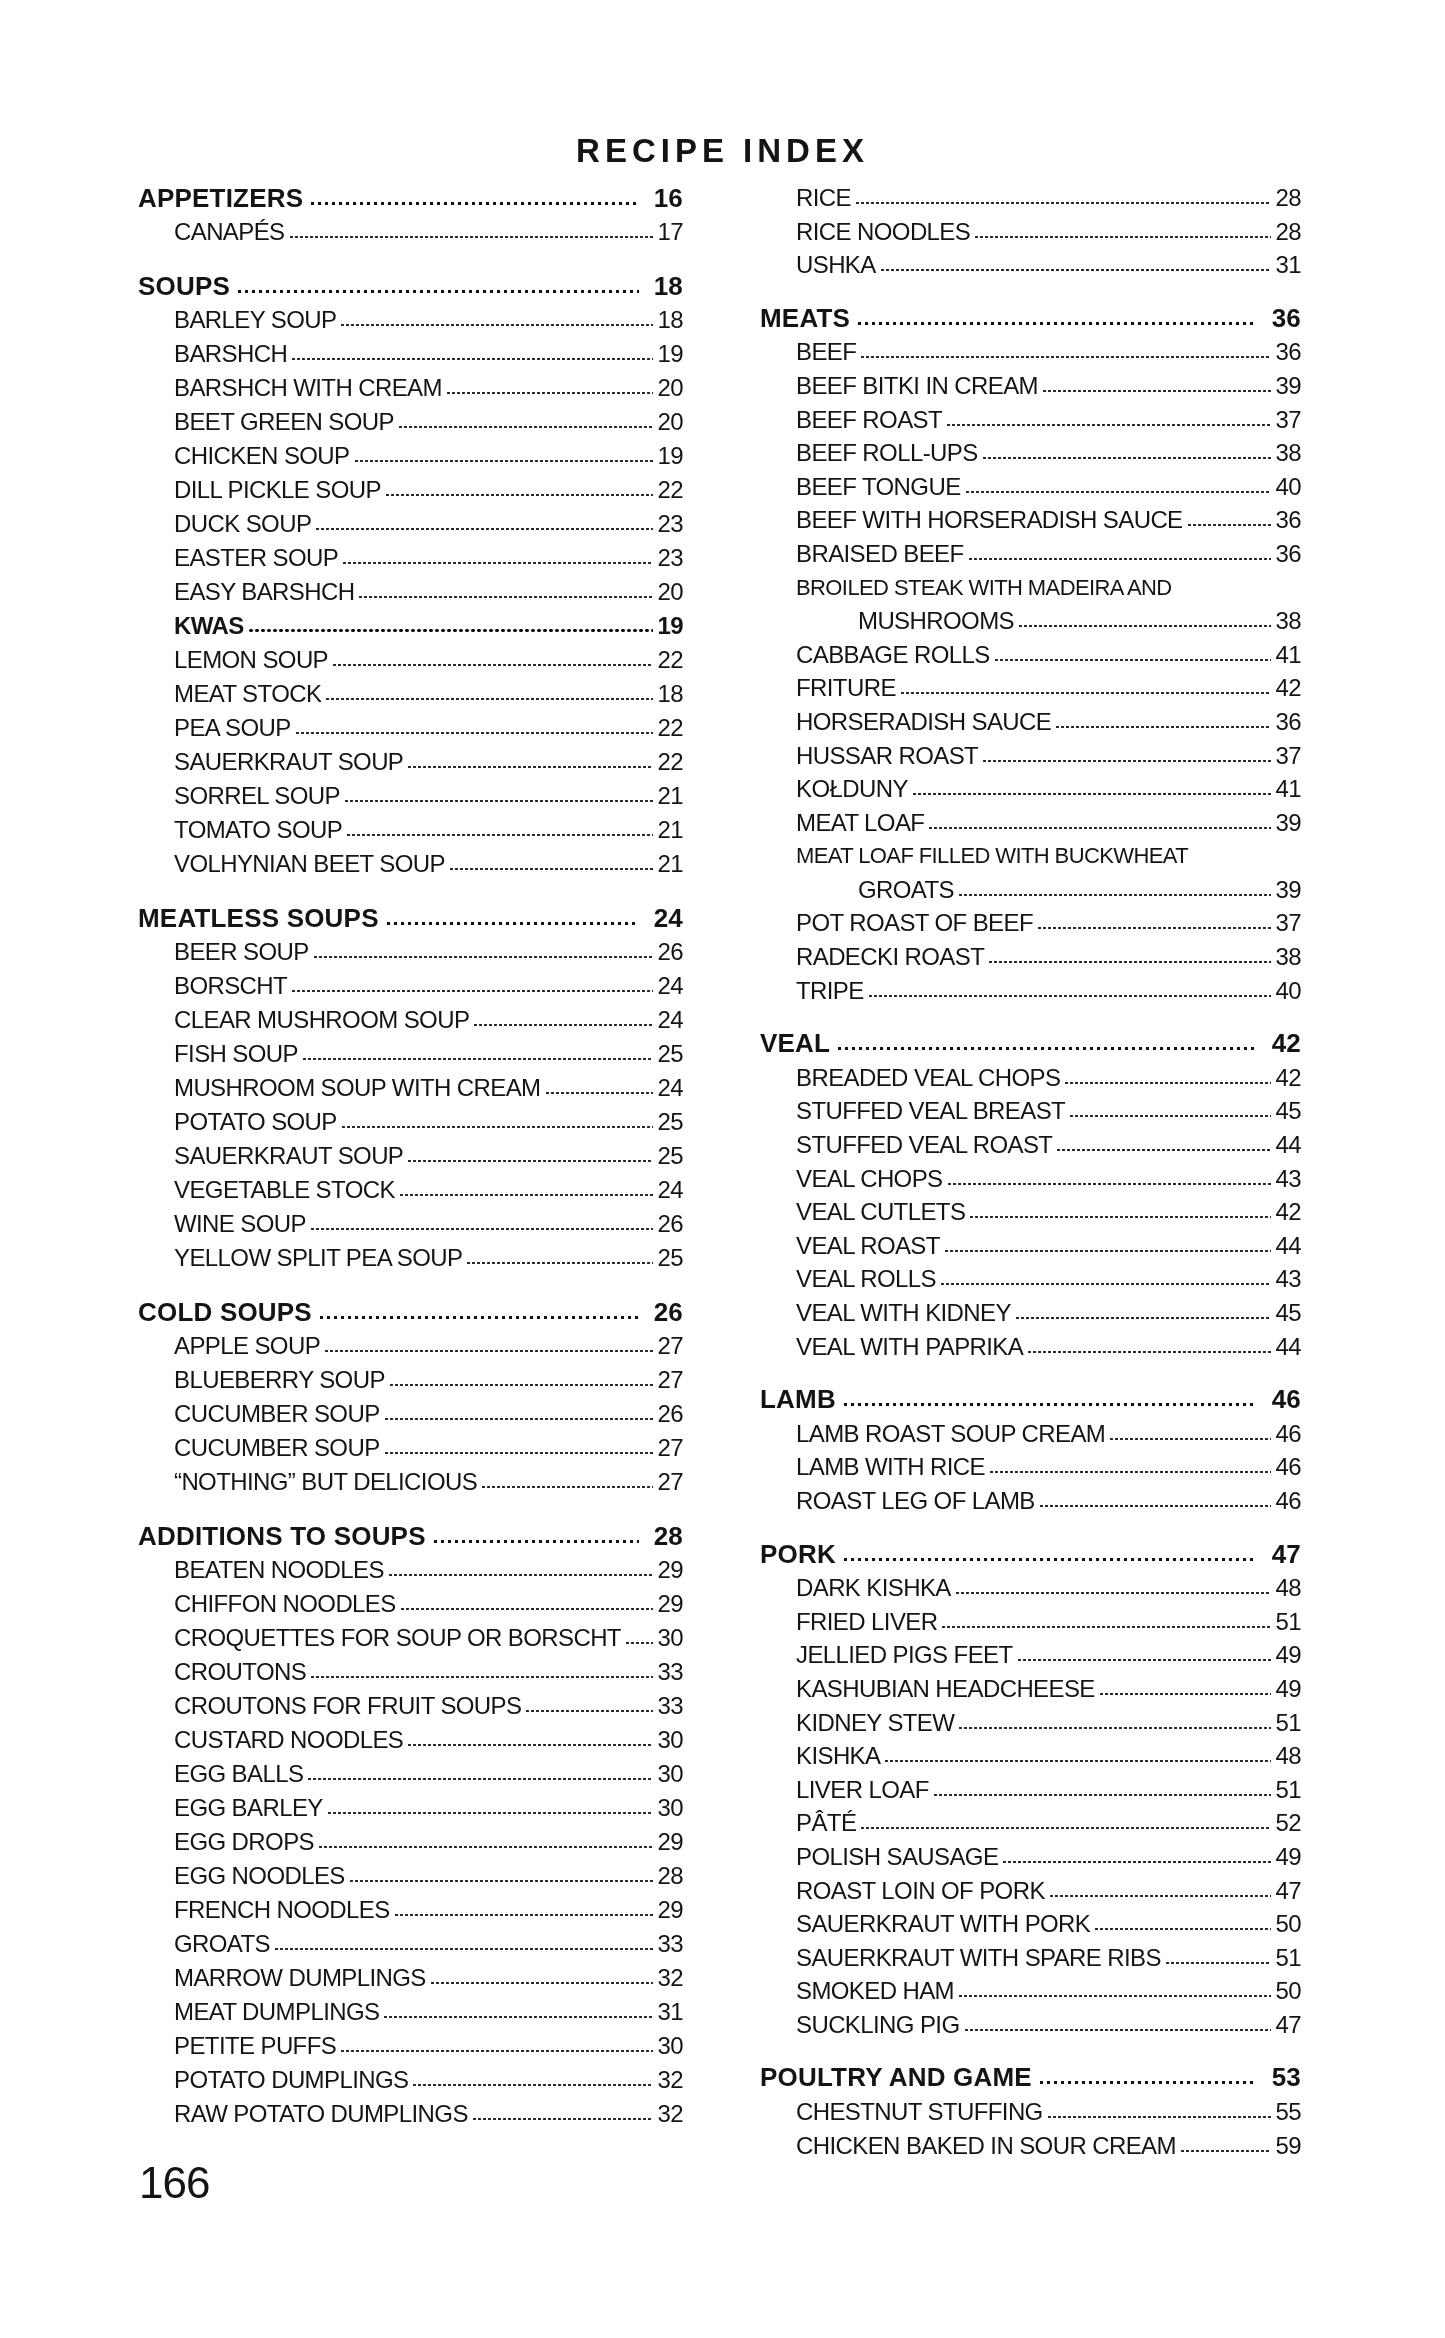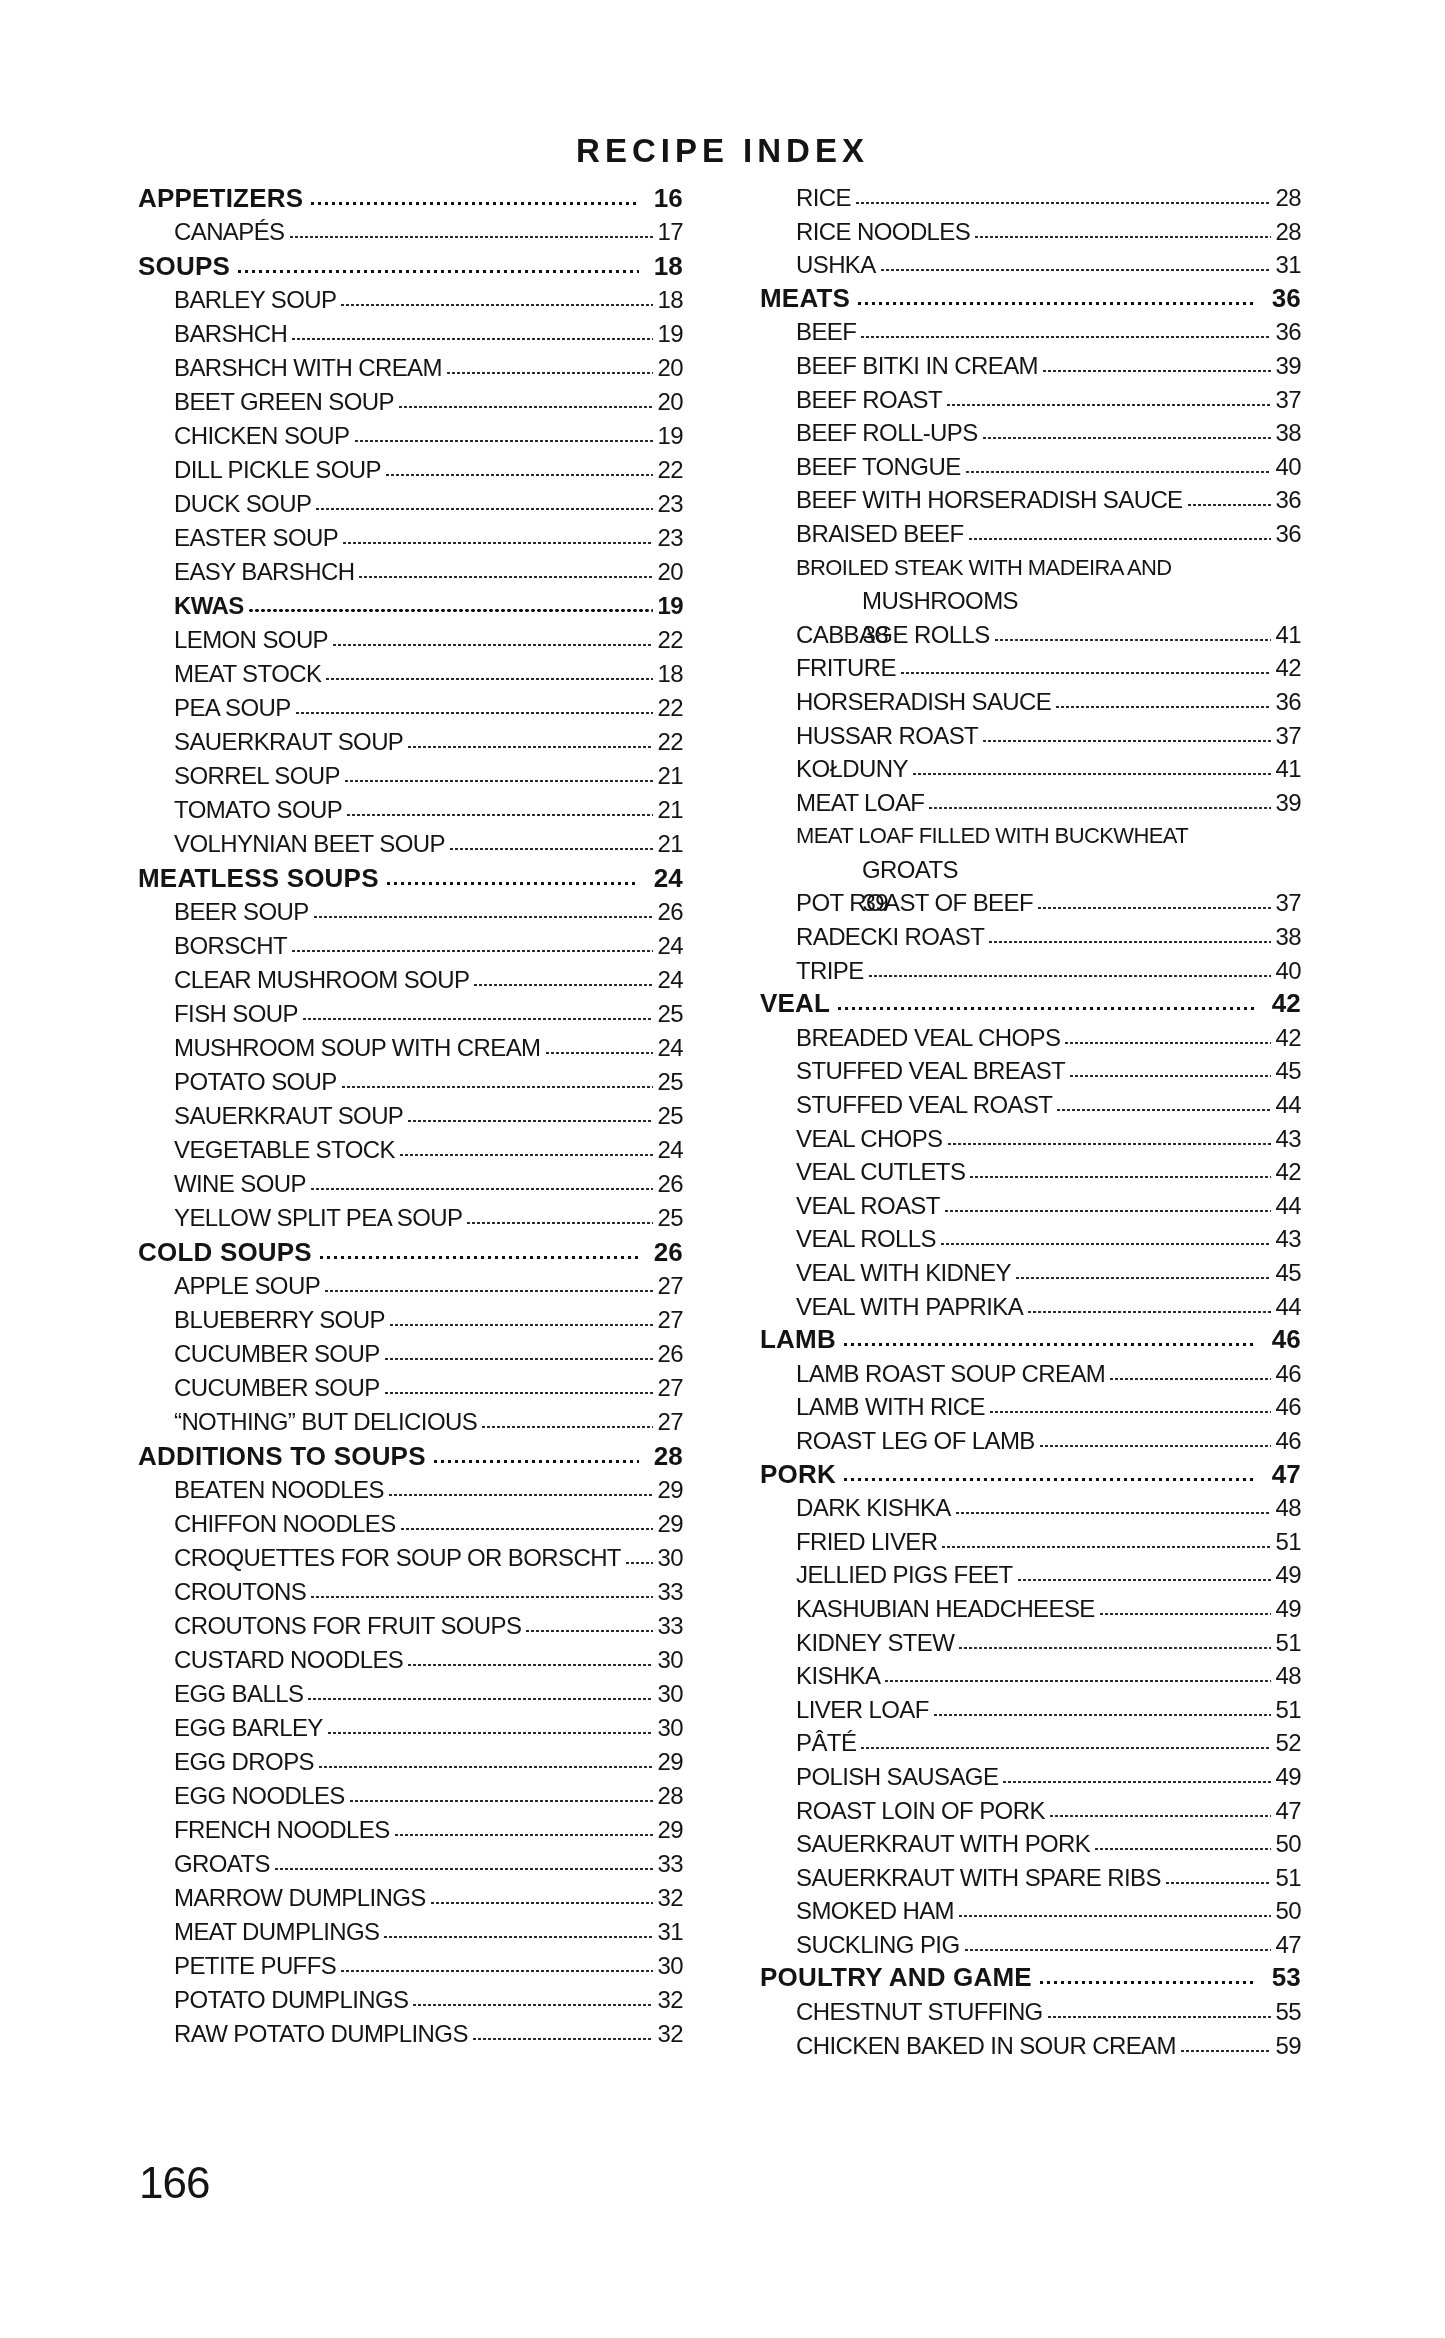--- a/index.html
+++ b/index.html
@@ -15,25 +15,25 @@
   }
   .col { position: absolute; top: 181px; }
   .col.left { left: 138px; width: 545px; }
   .col.right { left: 760px; width: 541px; }
   .row {
     display: flex; align-items: baseline; white-space: nowrap;
   }
   .col.left .row { height: 34px; line-height: 34px; }
   .col.right .row { height: 33.6px; line-height: 33.6px; }
   .row.category { font-weight: bold; font-size: 26px; letter-spacing: 0.2px; }
-  .row.category.gap { }
+  .row.category.gap { margin-top: 20px; }
   .row.item { font-size: 24px; padding-left: 36px; transform-origin: left; letter-spacing: -0.6px; }
   .row.item .name { font-stretch: condensed; }
   .row.wrap-first { padding-left: 36px; font-size: 22px; letter-spacing: -0.6px; }
-  .row.wrap-cont { padding-left: 98px; font-size: 24px; letter-spacing: -0.6px; flex-direction: column; }
+  .row.wrap-cont { padding-left: 98px; font-size: 24px; letter-spacing: -0.6px; }
   .leader {
     flex: 1 1 auto; margin: 0 4px; height: 4px; align-self: baseline;
     background-image: radial-gradient(circle, #222 1.1px, transparent 1.4px);
     background-size: 5px 4px; background-repeat: repeat-x;
     background-position: left center;
     position: relative; top: -1px;
   }
   .row.category .leader {
     background-image: radial-gradient(circle, #111 1.6px, transparent 2px);
     background-size: 7px 5px; height: 5px; margin: 0 14px 0 6px;

